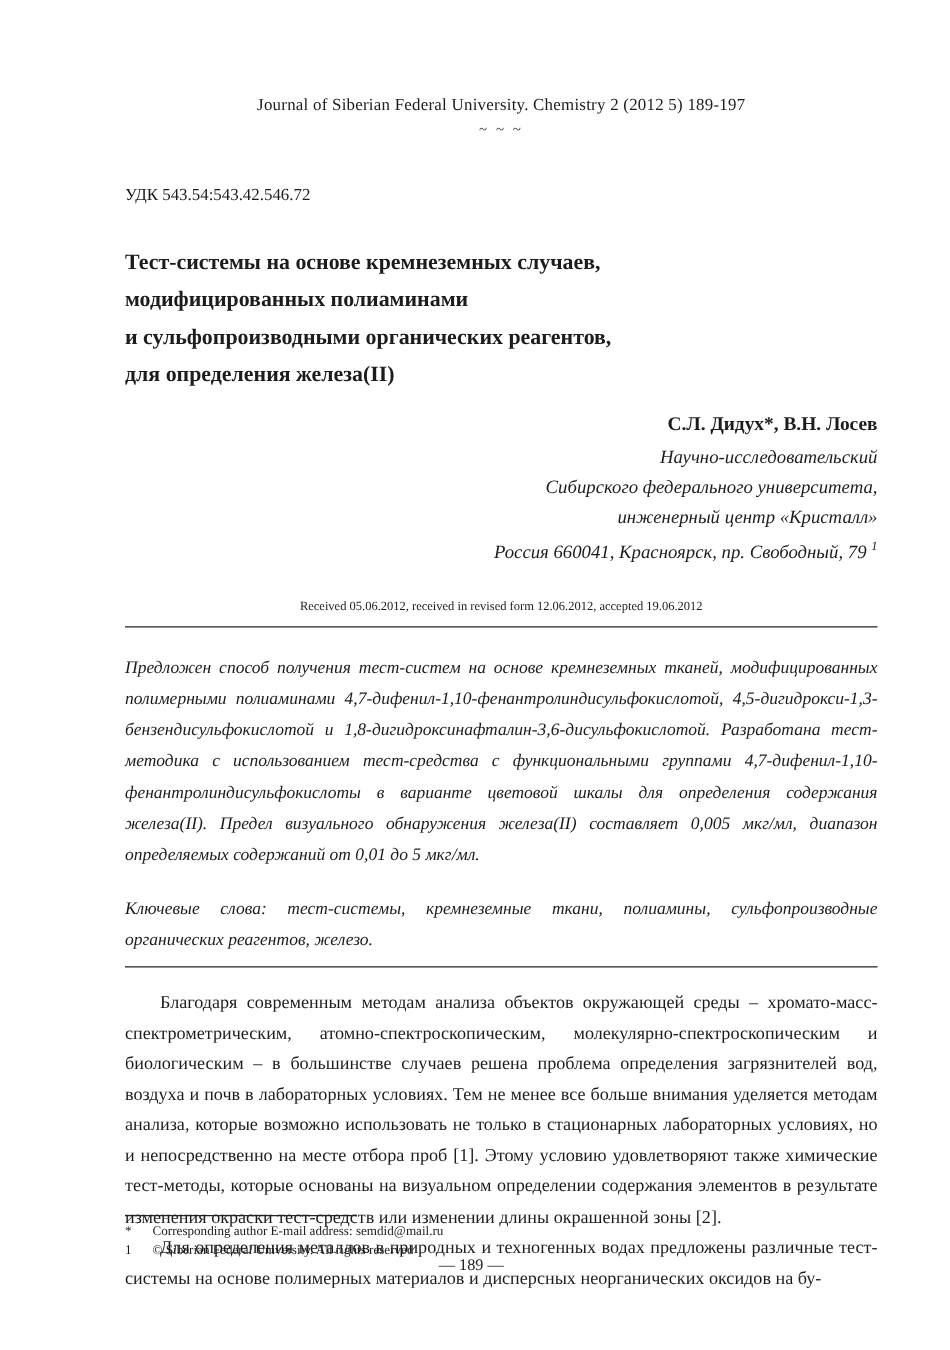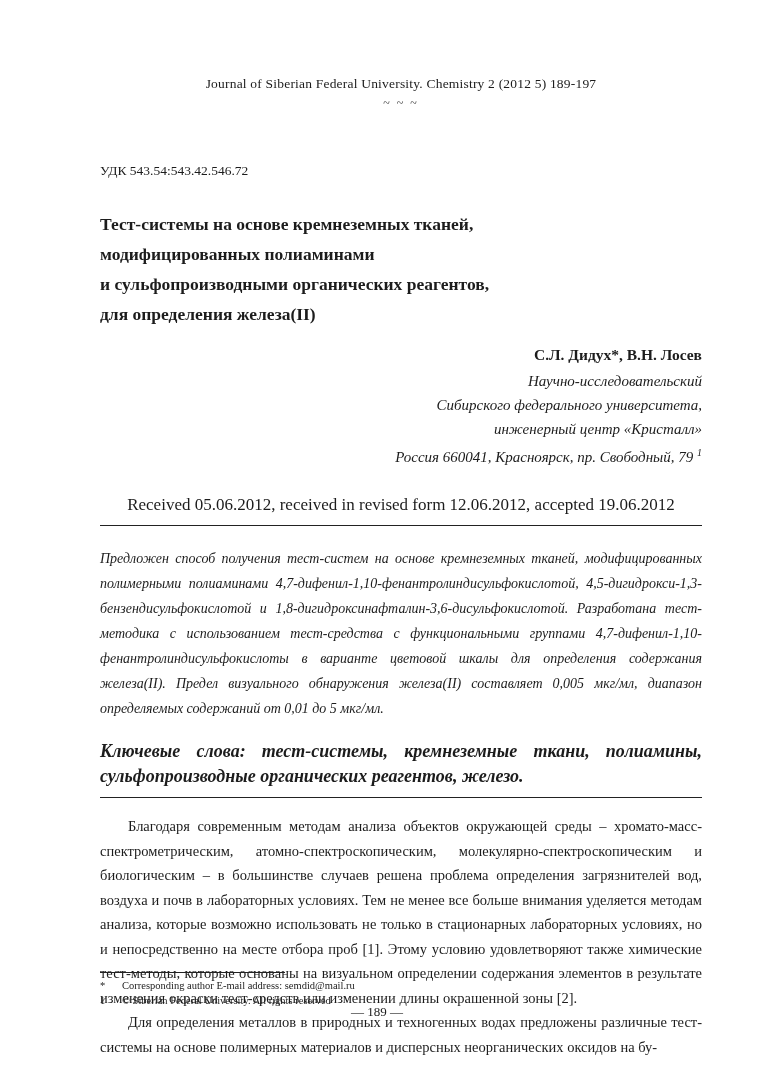--- a/index.html
+++ b/index.html
@@ -28,21 +28,21 @@
     letter-spacing: 0.2px;
   }
   .tilde-line {
     text-align: center;
     font-size: 12px;
     margin-top: 4px;
     letter-spacing: 2px;
     color: #333;
   }
   .udc {
-    margin-top: 52px;
+    margin-top: 37px;
     font-size: 13.5px;
   }
   .title-block {
     margin-top: 30px;
   }
   .title-line {
     font-size: 17.5px;
     font-weight: bold;
     line-height: 30px;
   }
@@ -60,42 +60,41 @@
     line-height: 24px;
     margin-top: 2px;
   }
   sup {
     font-size: 10px;
     font-style: italic;
   }
   .received {
     margin-top: 26px;
     text-align: center;
-    font-size: 17px;
+    font-size: 10px;
   }
   .rule {
     border: none;
     border-top: 1px solid #222;
     margin: 10px 0 0 0;
     height: 0;
   }
   .abstract {
     margin-top: 20px;
     font-style: italic;
     font-size: 14px;
     line-height: 25px;
     text-align: justify;
   }
   .keywords {
     margin-top: 18px;
     font-style: italic;
-    font-size: 18px;
+    font-size: 14px;
     line-height: 25px;
     text-align: justify;
-    font-weight: bold;
   }
   .rule-after-keywords {
     border: none;
     border-top: 1px solid #222;
     margin: 8px 0 0 0;
     height: 0;
   }
   .body-text {
     margin-top: 16px;
     font-size: 14.5px;
@@ -140,21 +139,21 @@
 <body>
 
 <div class="page">
 
   <div class="journal-header">Journal of  Siberian Federal University.  Chemistry 2 (2012 5) 189-197</div>
   <div class="tilde-line">~ ~ ~</div>
 
   <div class="udc">УДК 543.54:543.42.546.72</div>
 
   <div class="title-block">
-    <div class="title-line">Тест-системы на основе кремнеземных тканей,</div>
+    <div class="title-line">Тест-системы на основе кремнеземных случаев,</div>
     <div class="title-line">модифицированных полиаминами</div>
     <div class="title-line">и сульфопроизводными органических реагентов,</div>
     <div class="title-line">для определения железа(II)</div>
   </div>
 
   <div class="authors">С.Л. Дидух*, В.Н. Лосев</div>
 
   <div class="affiliation">
     <div>Научно-исследовательский</div>
     <div>Сибирского федерального университета,</div>

